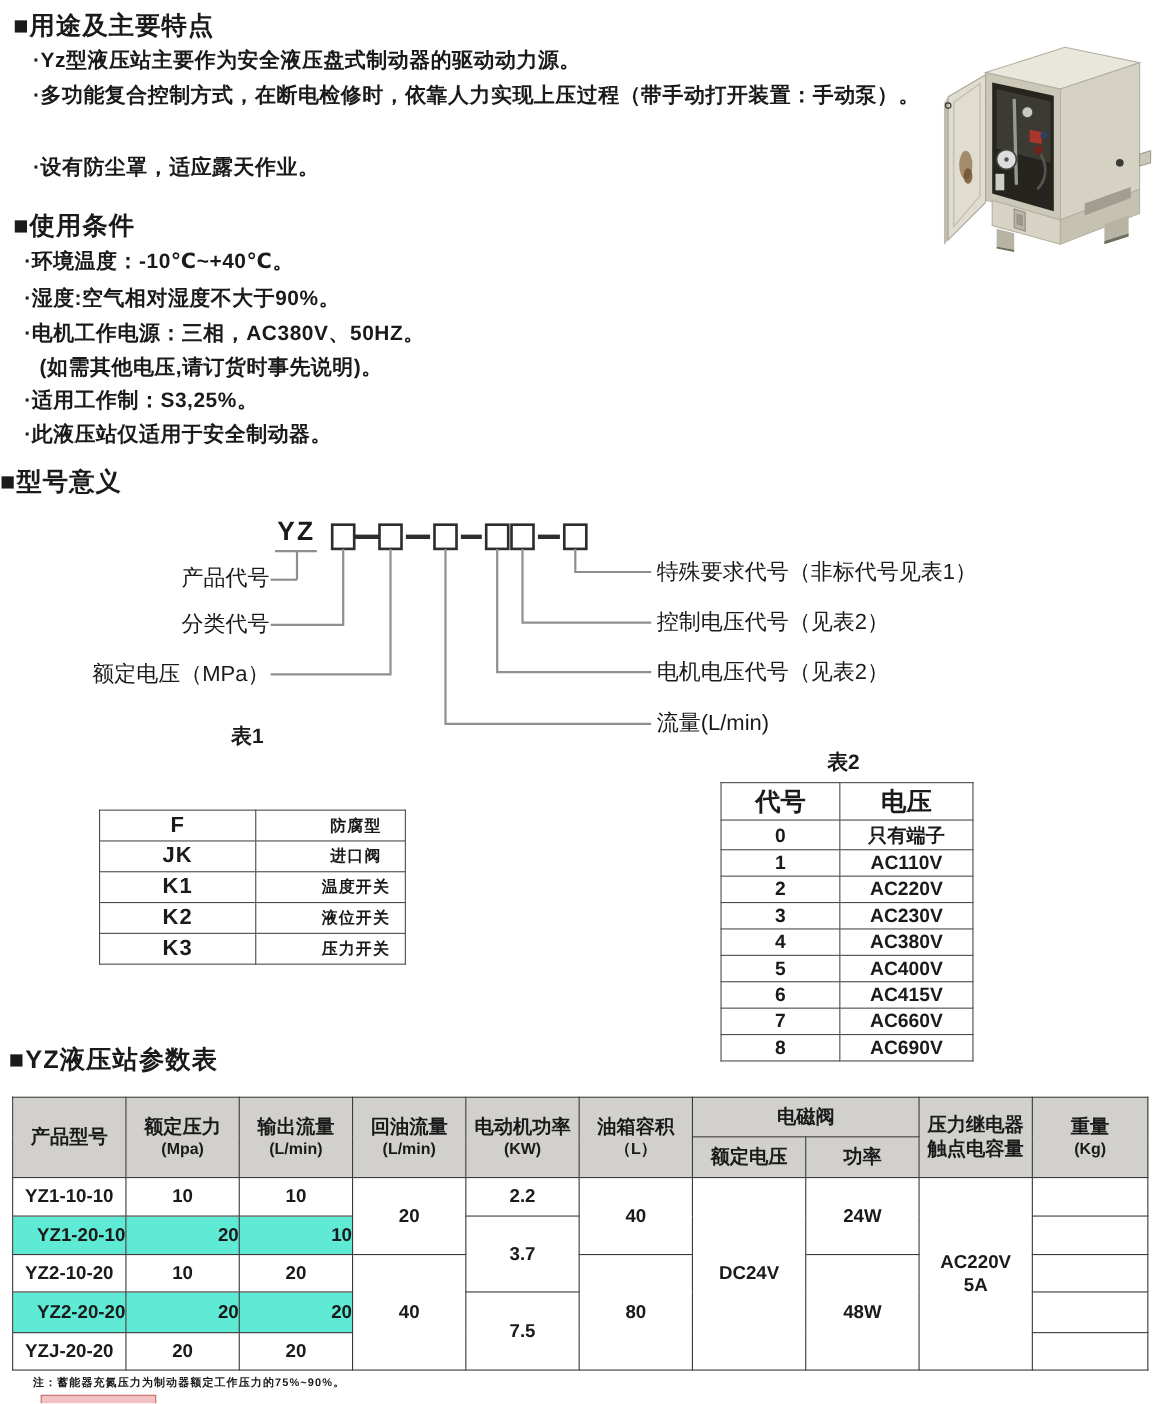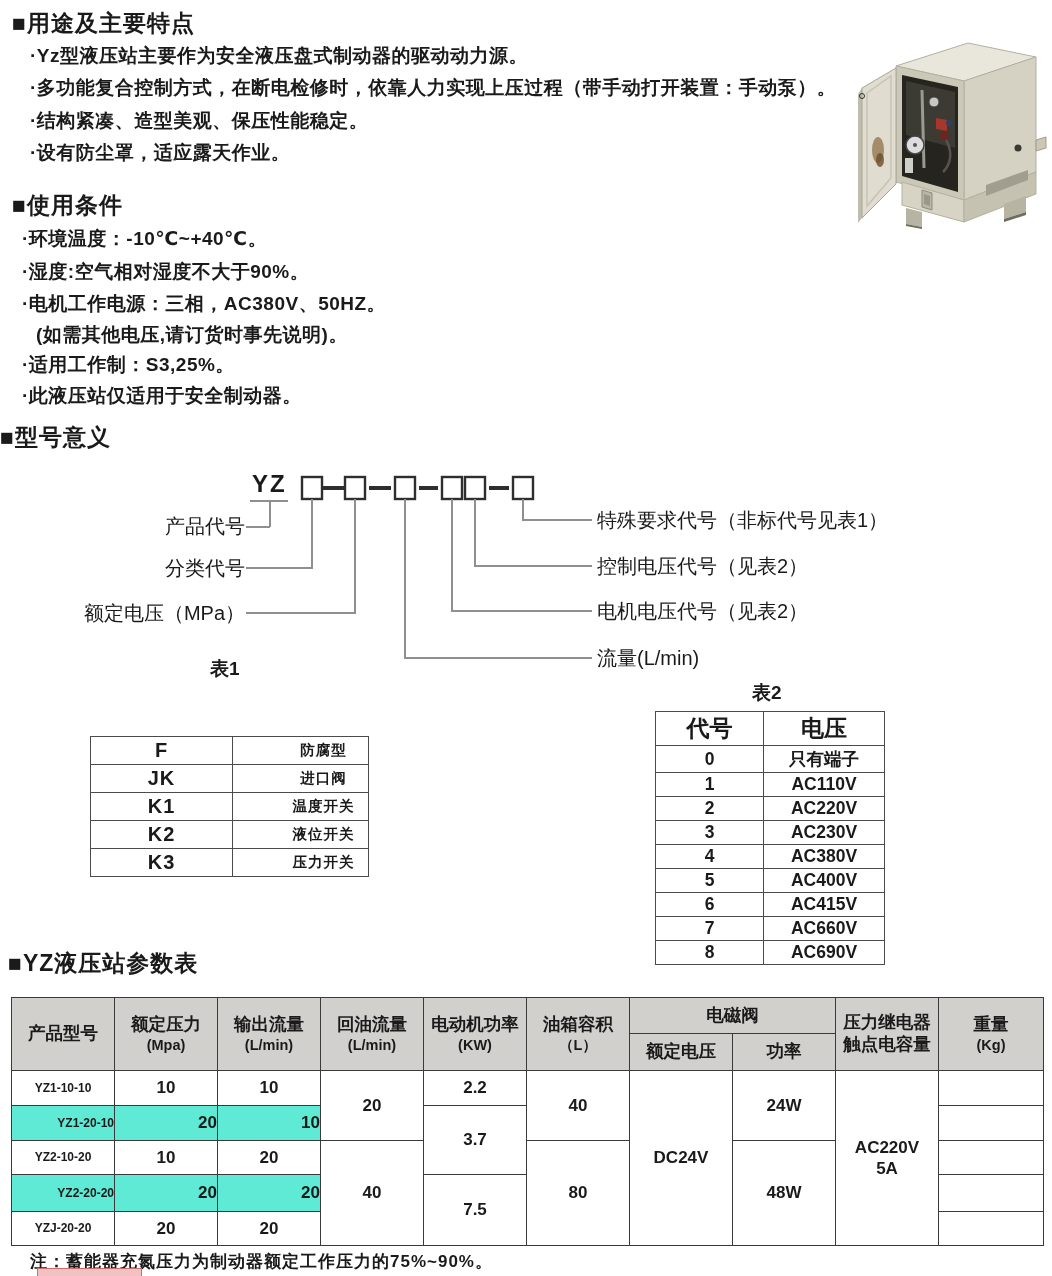--- a/index.html
+++ b/index.html
@@ -22,34 +22,33 @@
   .t2{width:229px;}
   .t2 td{border:1.4px solid #4b4b4b;text-align:center;vertical-align:middle;font-weight:bold;font-size:17.5px;background:#fff;}
   .t2 tr.hd td{font-size:23px;}
   
   .pt{width:1032px;}
   .pt td{border:1.6px solid #3a3a3a;text-align:center;vertical-align:middle;
          font-weight:bold;font-size:17px;background:#fff;padding:0;line-height:1.25;}
   .pt tr.hdr td{background:#d2d0cd;font-size:17.5px;}
   .pt td.shade{background:#5eead4;text-align:right;}
   .pt .sub{font-size:14.5px;font-weight:bold;}
-  .pt td.model{font-size:12px;letter-spacing:0;}
-  .note{font-size:17px;font-weight:bold;white-space:nowrap;letter-spacing:1px;}
+  .pt td.model{font-size:17px;letter-spacing:0;}
+  .note{font-size:10px;font-weight:bold;white-space:nowrap;letter-spacing:1px;}
   .pinkbox{background:#f2c2c2;border:1px solid #c96f6f;}
   svg{display:block;}
 </style>
 </head>
 <body>
 
 <div id="page">
 
   <div class="abs bullet" style="left:30px;top:46px;">·Yz型液压站主要作为安全液压盘式制动器的驱动动力源。</div>
   <div class="abs sec-title" style="left:12px;top:8px;">■用途及主要特点</div>
   <div class="abs bullet" style="left:30px;top:78px;">·多功能复合控制方式，在断电检修时，依靠人力实现上压过程（带手动打开装置：手动泵）。</div>
-  <div class="abs bullet" style="left:30px;top:111px;">·结构紧凑、造型美观、保压性能稳定。</div>
   <div class="abs bullet" style="left:30px;top:143px;">·设有防尘罩，适应露天作业。</div>
 
   <div class="abs" style="left:858px;top:30px;">
     <svg width="194" height="200" viewBox="0 0 194 200">
 
       <polygon points="38,36 110,13 178,27 106,51" fill="#e9e7db" stroke="#b3b0a0" stroke-width="1"></polygon>
 
       <polygon points="106,51 178,27 178,142 106,170" fill="#d5d2c3" stroke="#b3b0a0" stroke-width="1"></polygon>
 
       <polygon points="38,36 106,51 106,170 38,152" fill="#cbc8b8" stroke="#b3b0a0" stroke-width="1"></polygon>

